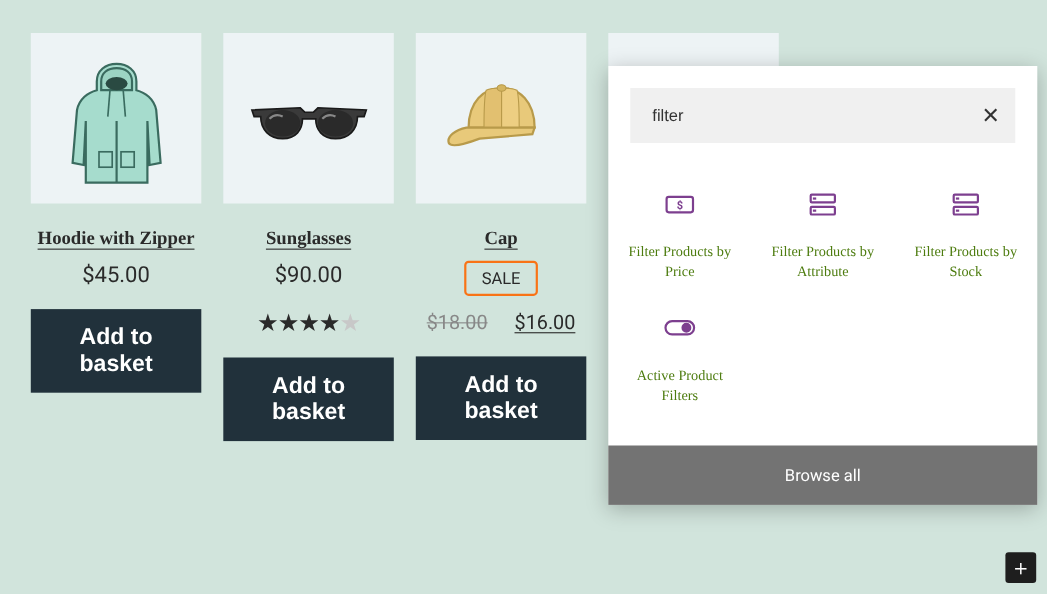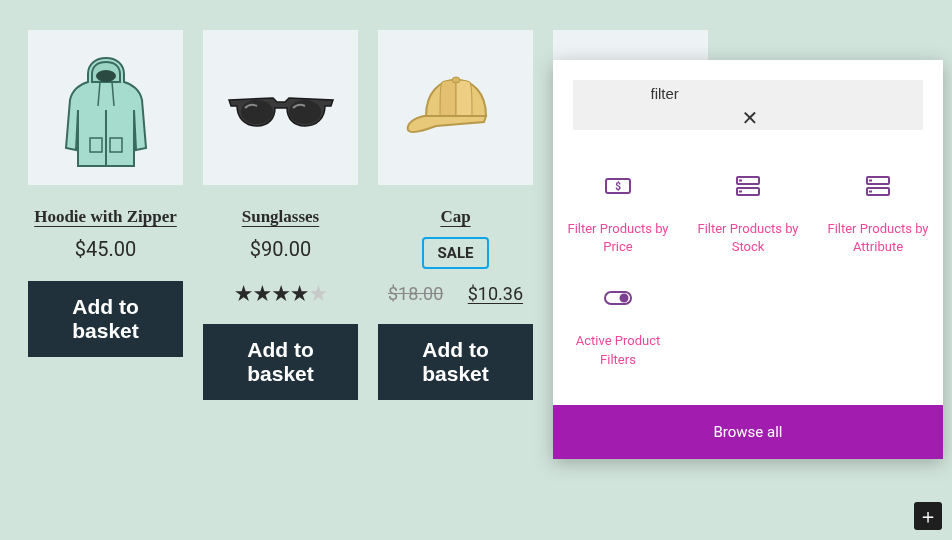--- a/index.html
+++ b/index.html
@@ -35,24 +35,24 @@
     font-weight: 700;
     font-size: 17px;
     margin: 22px 0 10px 0;
     text-decoration: underline;
     text-underline-offset: 4px;
     color: #2a2a2a;
     font-family: Liberation Serif, serif;
   }
   .sale-badge {
     display: inline-block;
-    border: 2px solid #0ea5e9;
+    border: 2px solid #f97316;
     border-radius: 4px;
     padding: 5px 14px;
-    font-weight: 700;
+    font-weight: 400;
     font-size: 15px;
     margin-bottom: 14px;
     color: #2a2a2a;
   }
   .price {
     font-size: 20px;
     color: #2a2a2a;
     margin-bottom: 20px;
   }
   .price-line {
@@ -103,21 +103,20 @@
     background: #fff;
     box-shadow: 0 4px 18px rgba(0,0,0,0.25);
   }
   .inserter-search {
     display: flex;
     align-items: center;
     margin: 20px;
     background: #f0f0f0;
     height: 50px;
     padding: 0 14px 0 18px;
-    flex-direction: column;
   }
   .inserter-search input {
     flex: 1;
     border: none;
     background: transparent;
     font-size: 15px;
     color: #333;
     outline: none;
   }
   .inserter-search .clear {
@@ -141,24 +140,25 @@
     height: 40px;
     display: flex;
     align-items: center;
     justify-content: center;
     color: #7d3f8f;
     margin-bottom: 14px;
   }
   .inserter-label {
     font-size: 13px;
     line-height: 1.4;
-    color: #ec4899;
+    color: #4d7c0f;
+    font-family: Liberation Serif, serif;
   }
   .browse-all {
-    background: #a21caf;
+    background: #737373;
     color: #fff;
     text-align: center;
     padding: 18px 0;
     font-size: 15px;
     cursor: pointer;
   }
   .fab {
     position: absolute;
     right: 10px;
     bottom: 10px;
@@ -220,21 +220,21 @@
         <path d="M46 14 C50 12 56 12 60 12 L60 48 L44 48 C44 30 44 20 46 14 Z" fill="#e2c070" stroke="#b89a4a" stroke-width="1"></path>
         <path d="M74 14 C70 12 64 12 60 12 L60 48 L76 48 C76 30 76 20 74 14 Z" fill="#edce82" stroke="#b89a4a" stroke-width="1"></path>
         <ellipse cx="60" cy="12" rx="4" ry="3" fill="#d4b560" stroke="#b89a4a"></ellipse>
         <path d="M28 48 C18 50 10 56 12 62 C14 66 24 64 40 58 L88 54 L90 48 Z" fill="#e8c97a" stroke="#b89a4a" stroke-width="2"></path>
       </svg>
     </div>
     <div class="product-title">Cap</div>
     <div><span class="sale-badge">SALE</span></div>
     <div class="price-line">
       <span class="old-price">$18.00</span>
-      <span class="new-price">$10.36</span>
+      <span class="new-price">$16.00</span>
     </div>
     <button class="add-btn">Add to basket</button>
   </div>
 
 </div>
 
 <div class="block-placeholder"></div>
 
 <div class="inserter">
   <div class="inserter-search">
@@ -253,32 +253,32 @@
     </div>
     <div class="inserter-item">
       <div class="inserter-icon">
         <svg width="26" height="22" viewBox="0 0 26 22" fill="none" stroke="currentColor" stroke-width="2">
           <rect x="2" y="2" width="22" height="7" rx="1"></rect>
             <rect x="4" y="4.5" width="3" height="2" fill="currentColor" stroke="none"></rect>
           <rect x="2" y="13" width="22" height="7" rx="1"></rect>
             <rect x="4" y="15.5" width="3" height="2" fill="currentColor" stroke="none"></rect>
         </svg>
       </div>
-      <div class="inserter-label">Filter Products by Stock</div>
+      <div class="inserter-label">Filter Products by Attribute</div>
     </div>
     <div class="inserter-item">
       <div class="inserter-icon">
         <svg width="26" height="22" viewBox="0 0 26 22" fill="none" stroke="currentColor" stroke-width="2">
           <rect x="2" y="2" width="22" height="7" rx="1"></rect>
             <rect x="4" y="4.5" width="3" height="2" fill="currentColor" stroke="none"></rect>
           <rect x="2" y="13" width="22" height="7" rx="1"></rect>
             <rect x="4" y="15.5" width="3" height="2" fill="currentColor" stroke="none"></rect>
         </svg>
       </div>
-      <div class="inserter-label">Filter Products by Attribute</div>
+      <div class="inserter-label">Filter Products by Stock</div>
     </div>
     <div class="inserter-item">
       <div class="inserter-icon">
         <svg width="30" height="18" viewBox="0 0 30 18" fill="none" stroke="currentColor" stroke-width="2">
           <rect x="2" y="3" width="26" height="12" rx="6"></rect>
           <circle cx="21" cy="9" r="3.5" fill="currentColor"></circle>
         </svg>
       </div>
       <div class="inserter-label">Active Product Filters</div>
     </div>

